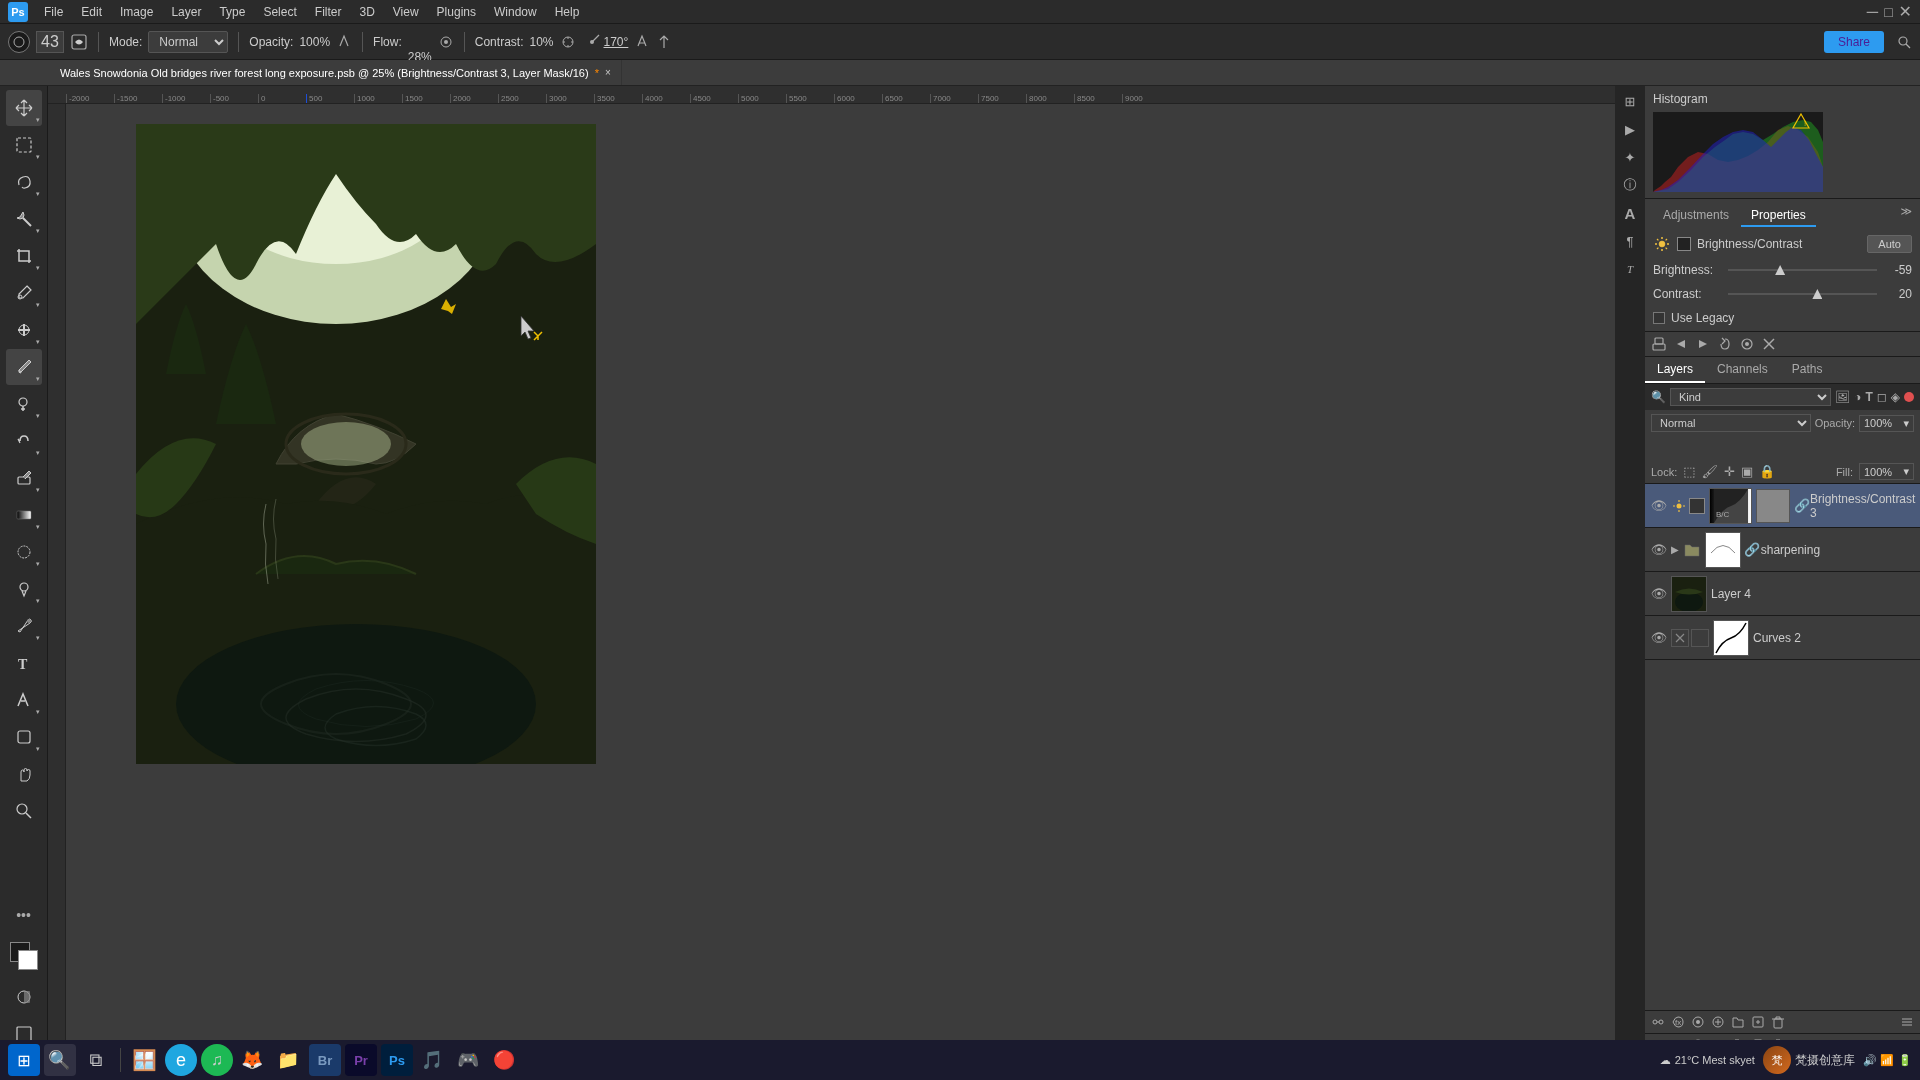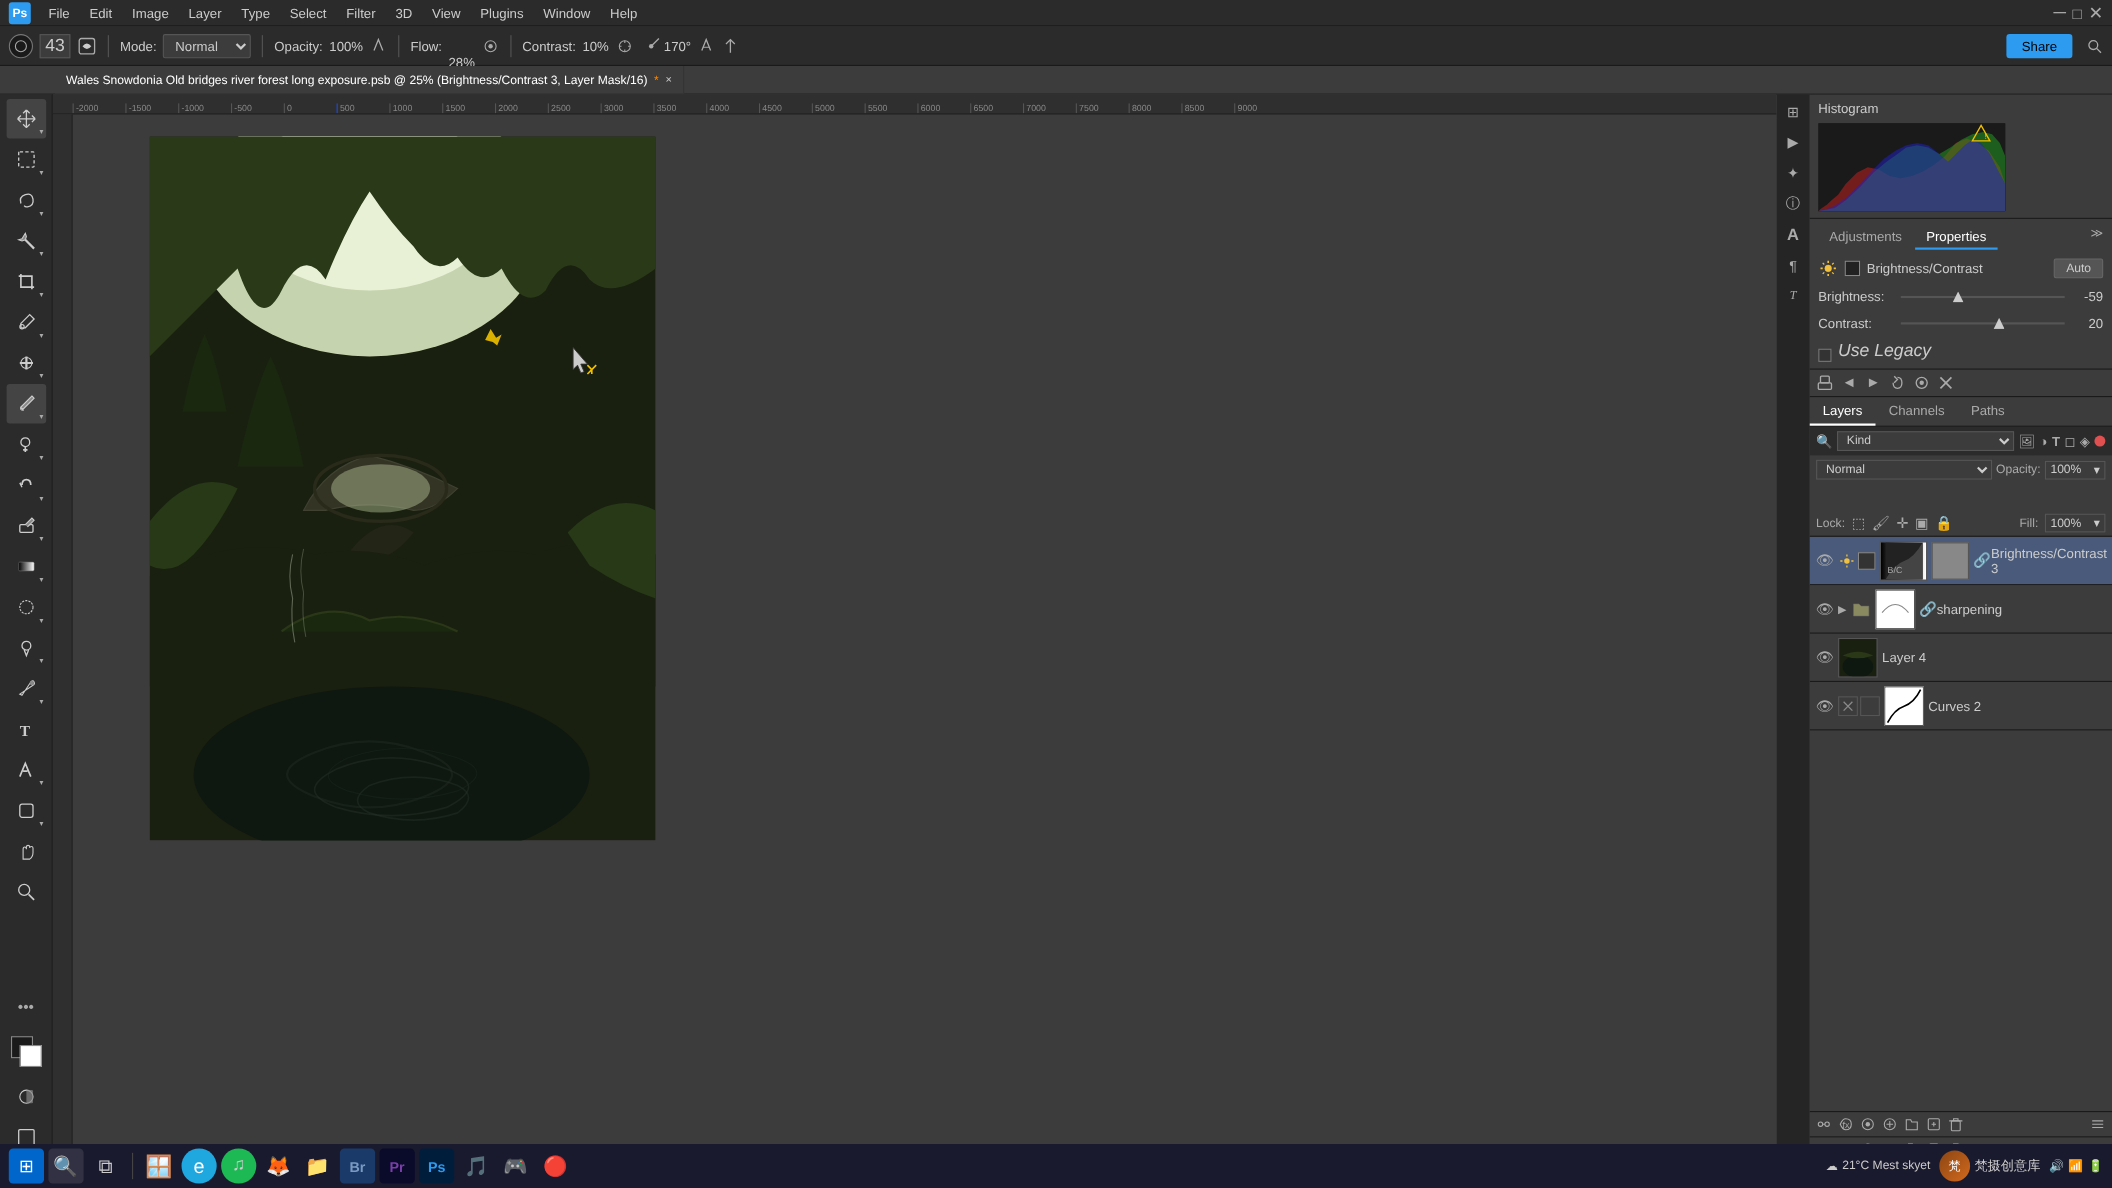--- a/index.html
+++ b/index.html
@@ -10,21 +10,21 @@
     .menu-item { padding: 2px 8px; color: #ccc; cursor: pointer; font-size: 12px; }
     .ps-logo { width: 20px; height: 20px; background: #2d9bf0; border-radius: 3px; display: flex; align-items: center; justify-content: center; color: #fff; font-weight: bold; font-size: 11px; margin-right: 6px; }
 
     
     #optionsbar { display: flex; align-items: center; background: #2b2b2b; height: 36px; padding: 0 8px; gap: 6px; border-bottom: 1px solid #1a1a1a; }
     .opt-item { display: flex; align-items: center; gap: 4px; color: #ccc; font-size: 12px; }
     .opt-dropdown { background: #3c3c3c; border: 1px solid #555; color: #ccc; padding: 2px 6px; font-size: 12px; height: 22px; border-radius: 2px; cursor: pointer; min-width: 80px; }
     .opt-sep { width: 1px; height: 20px; background: #555; margin: 0 4px; }
     .brush-preview { width: 22px; height: 22px; border-radius: 50%; background: #1a1a1a; border: 1px solid #777; display: flex; align-items: center; justify-content: center; }
     .brush-size-box { width: 28px; height: 22px; background: #3c3c3c; border: 1px solid #555; display: flex; align-items: center; justify-content: center; font-size: 11px; }
-    .share-btn { background: #2d9bf0; color: #000000; border: none; padding: 4px 14px; border-radius: 3px; cursor: pointer; font-size: 12px; margin-left: auto; }
+    .share-btn { background: #2d9bf0; color: #4c1d95; border: none; padding: 4px 14px; border-radius: 3px; cursor: pointer; font-size: 12px; margin-left: auto; }
 
     
     #tabbar { background: #3c3c3c; height: 26px; display: flex; align-items: center; padding: 0 0 0 50px; border-bottom: 1px solid #222; }
     .tab { background: #555; color: #ccc; padding: 4px 10px; font-size: 11px; border-right: 1px solid #333; cursor: pointer; display: flex; align-items: center; gap: 6px; height: 100%; }
     .tab.active { background: #3c3c3c; color: #fff; }
     .tab-close { font-size: 10px; opacity: 0.7; }
 
     
     #main { display: flex; height: calc(1080px - 24px - 36px - 26px - 24px); }
 
@@ -55,21 +55,21 @@
     .prop-tab.active { color: #fff; border-bottom-color: #2d9bf0; }
     #bc-header { display: flex; align-items: center; gap: 6px; margin-bottom: 10px; }
     .bc-mask { width: 14px; height: 14px; background: #222; border: 1px solid #888; }
     .prop-row { display: flex; align-items: center; margin-bottom: 10px; }
     .prop-label { width: 75px; font-size: 12px; color: #ccc; }
     .prop-slider-wrap { flex: 1; position: relative; height: 12px; }
     .prop-slider-track { width: 100%; height: 2px; background: #555; position: absolute; top: 5px; }
     .prop-slider-thumb { width: 10px; height: 10px; background: #ccc; position: absolute; top: 1px; transform: translateX(-50%); cursor: pointer; clip-path: polygon(50% 0%, 100% 100%, 0% 100%); }
     .prop-value { width: 35px; text-align: right; font-size: 12px; color: #ccc; }
     .auto-btn { background: #555; border: 1px solid #666; color: #ccc; padding: 2px 10px; font-size: 11px; cursor: pointer; border-radius: 2px; }
-    .use-legacy { display: flex; align-items: flex-end; gap: 6px; font-size: 16px; color: #ccc; font-style: italic; }
+    .use-legacy { display: flex; align-items: center; gap: 6px; font-size: 12px; color: #ccc; }
     .checkbox { width: 12px; height: 12px; border: 1px solid #777; background: #333; display: inline-flex; align-items: center; justify-content: center; }
 
     
     #layers-panel { flex: 1; display: flex; flex-direction: column; }
     #layers-tabs { display: flex; border-bottom: 1px solid #1a1a1a; }
     .layer-tab { padding: 5px 12px; font-size: 12px; cursor: pointer; color: #aaa; }
     .layer-tab.active { color: #fff; border-bottom: 2px solid #fff; }
 
     #layers-search { display: flex; align-items: center; padding: 4px 6px; gap: 4px; background: #2b2b2b; }
     .search-icon-sm { color: #aaa; font-size: 12px; }
@@ -178,21 +178,21 @@
       <circle cx="8" cy="8" r="2" fill="#aaa"></circle>
     </svg>
   <div class="opt-sep"></div>
   <span class="opt-item">Contrast:</span>
   <span style="font-size:12px;color:#ccc;">10%</span>
 
   <svg width="16" height="16" viewBox="0 0 16 16">
       <circle cx="8" cy="8" r="5" stroke="#aaa" stroke-width="1" fill="none"></circle>
       <path d="M8 3 L8 5 M8 11 L8 13 M3 8 L5 8 M11 8 L13 8" stroke="#aaa" stroke-width="1"></path>
     </svg>
-  <div style="display:flex;align-items:center;gap:2px;">
+  <div style="display:flex;align-items:center;gap:2px;text-decoration:underline;">
     <svg width="20" height="20" viewBox="0 0 20 20">
         <line x1="10" y1="10" x2="17" y2="3" stroke="#aaa" stroke-width="1.2"></line>
         <circle cx="10" cy="10" r="2" fill="#aaa"></circle>
       </svg>
     <span style="font-size:12px;color:#ccc;">170°</span>
   </div>
   <svg width="16" height="16" viewBox="0 0 16 16">
       <path d="M4 12 L8 2 L12 12" stroke="#aaa" stroke-width="1.2" fill="none"></path>
       <line x1="5" y1="9" x2="11" y2="9" stroke="#aaa" stroke-width="1"></line>
     </svg>

